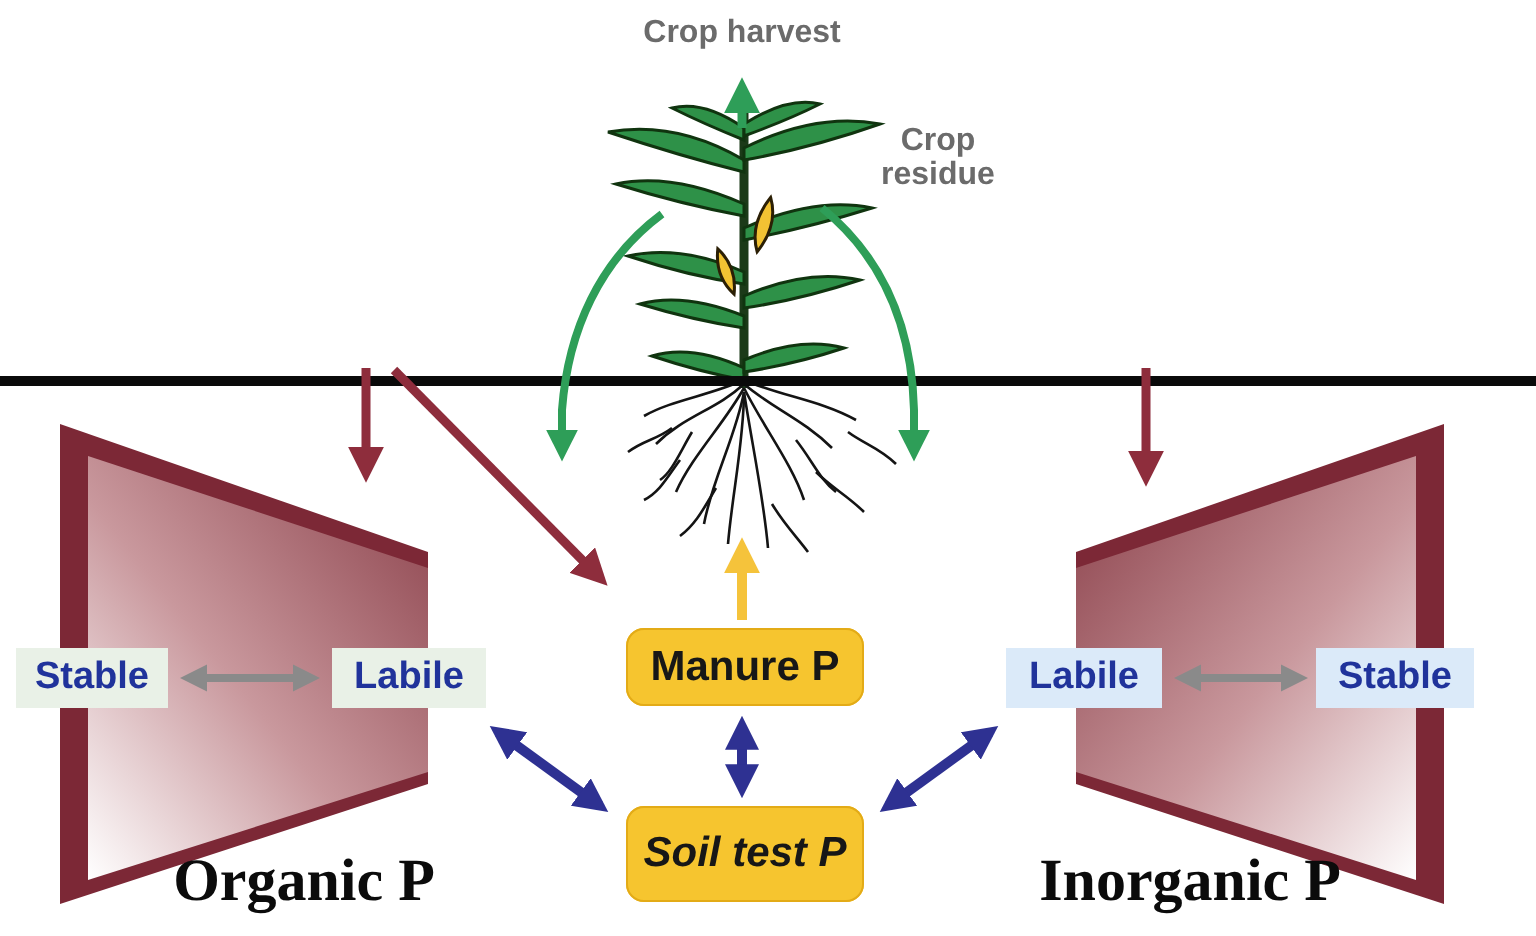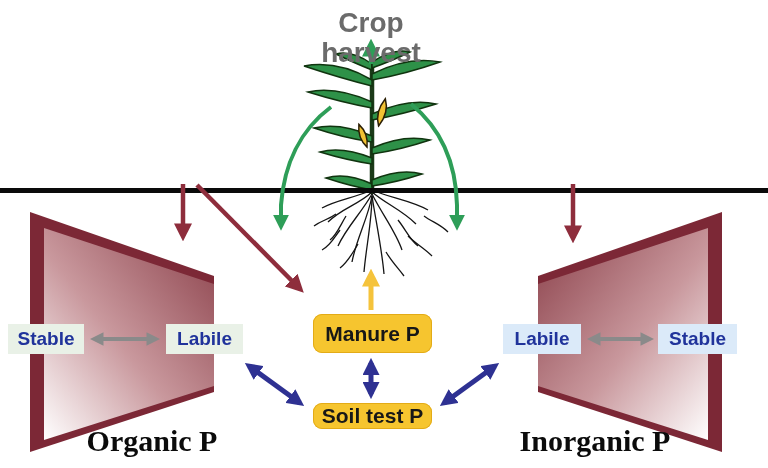--- a/index.html
+++ b/index.html
@@ -2,21 +2,21 @@
 <html><head>
 <meta charset="utf-8">
 <style>
   html,body{margin:0;padding:0;background:#ffffff;}
   .stage{
     position:relative;width:768px;height:468px;background:#ffffff;
     font-family:"Liberation Sans", sans-serif;overflow:hidden;
   }
   .layer{position:absolute;left:0;top:0;width:768px;height:468px;}
   .lbl{position:absolute;font-weight:bold;text-align:center;}
-  .gray-lbl{color:#6b6b6b;font-size:28px;line-height:1.08;}
+  .gray-lbl{color:#6b6b6b;font-size:16px;line-height:1.08;}
   .maroon-lbl{color:#8e2d3c;font-size:19px;}
   .pre{white-space:pre-line;}
   .pool-box{
     position:absolute;display:flex;align-items:center;justify-content:center;
     color:#20339b;font-size:19px;font-weight:bold;
   }
   .green-bg{background:#e9f1e7;}
   .blue-bg{background:#dbeaf9;}
   .gold-box{
     position:absolute;display:flex;align-items:center;justify-content:center;
@@ -128,32 +128,34 @@
       <line x1="94" y1="339" x2="156" y2="339" stroke="#8a8a8a" stroke-width="4" marker-start="url(#mGray)" marker-end="url(#mGray)"></line>
       <line x1="591" y1="339" x2="650" y2="339" stroke="#8a8a8a" stroke-width="4" marker-start="url(#mGray)" marker-end="url(#mGray)"></line>
       <line x1="371" y1="363" x2="371" y2="394" stroke="#2e3192" stroke-width="5" marker-start="url(#mBlue)" marker-end="url(#mBlue)"></line>
       <line x1="249" y1="366" x2="300" y2="403" stroke="#2e3192" stroke-width="5" marker-start="url(#mBlue)" marker-end="url(#mBlue)"></line>
       <line x1="444" y1="403" x2="495" y2="366" stroke="#2e3192" stroke-width="5" marker-start="url(#mBlue)" marker-end="url(#mBlue)"></line>
     </g>
   </svg>
 
   <div class="lbl gray-lbl" style="left:300px;top:8px;width:142px;">Crop harvest</div>
 
+  <div class="lbl gray-lbl pre" style="left:419px;top:62px;width:100px;">Crop
+residue</div>
 
 
 
   <div class="pool-box green-bg" style="left:8px;top:324px;width:76px;height:30px;">Stable</div>
 
   <div class="pool-box green-bg" style="left:166px;top:324px;width:77px;height:30px;">Labile</div>
 
   <div class="pool-box blue-bg" style="left:503px;top:324px;width:78px;height:30px;">Labile</div>
 
   <div class="pool-box blue-bg" style="left:658px;top:324px;width:79px;height:30px;">Stable</div>
 
   <div class="gold-box" style="left:313px;top:314px;width:119px;height:39px;">Manure P</div>
 
-  <div class="gold-box" style="left:313px;top:403px;width:119px;height:26px;">Soil test P</div>
+  <div class="gold-box" style="left:313px;top:403px;width:119px;height:48px;font-style:italic;">Soil test P</div>
 
   <div class="pool-title" style="left:505px;top:424px;width:180px;">Inorganic P</div>
 
   <div class="pool-title" style="left:62px;top:424px;width:180px;">Organic P</div>
 
 </div>
 
 </body></html>

